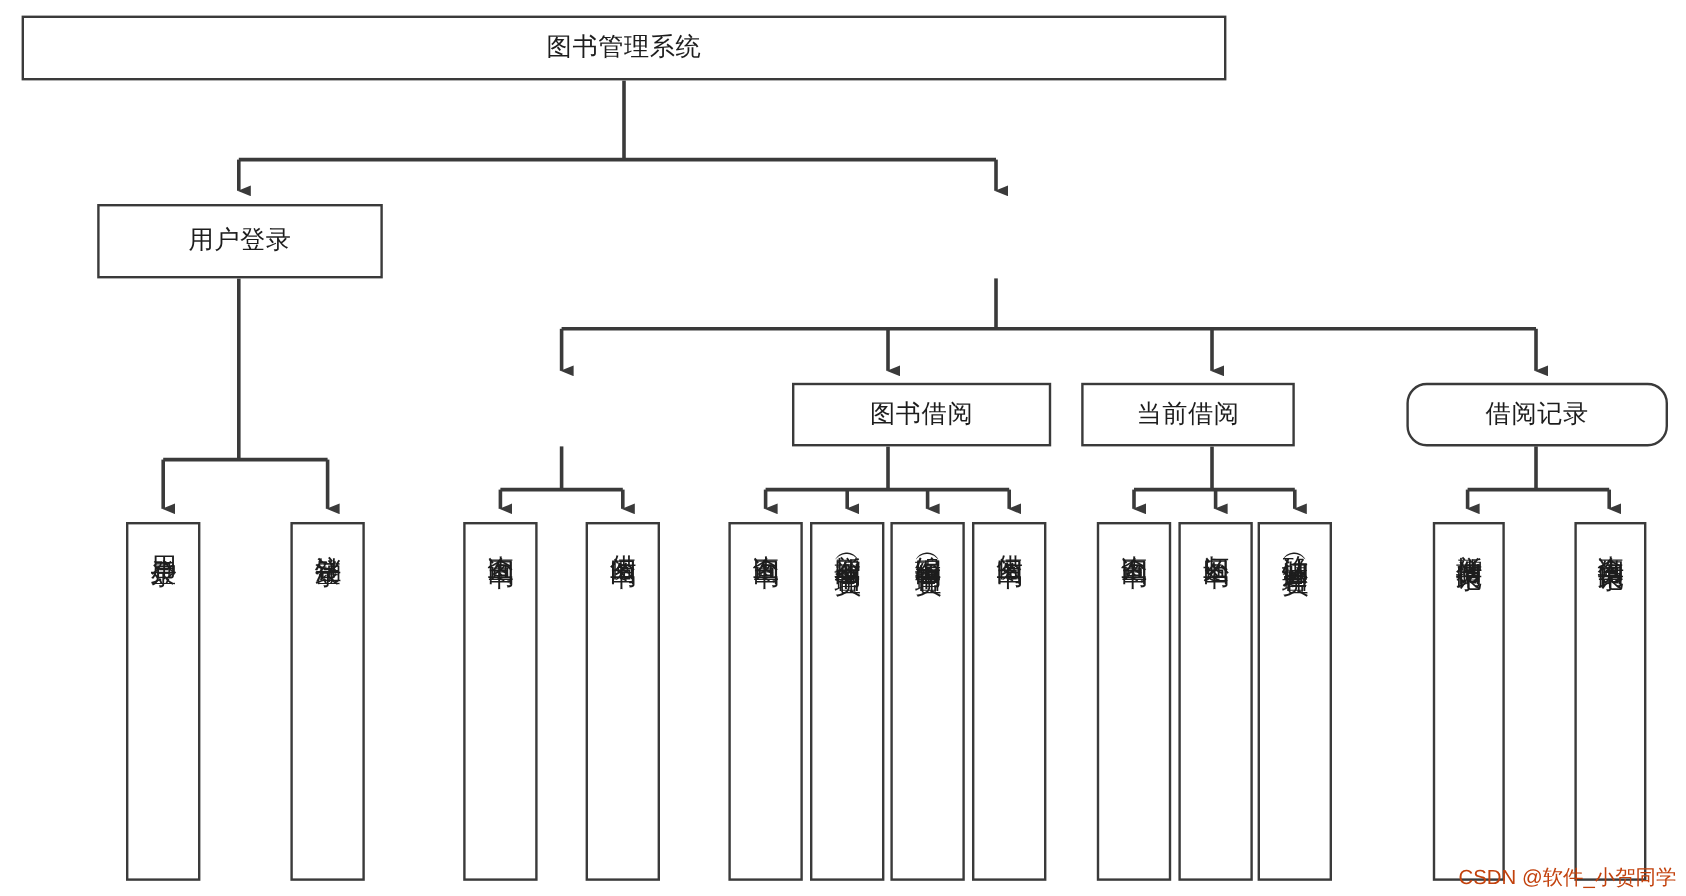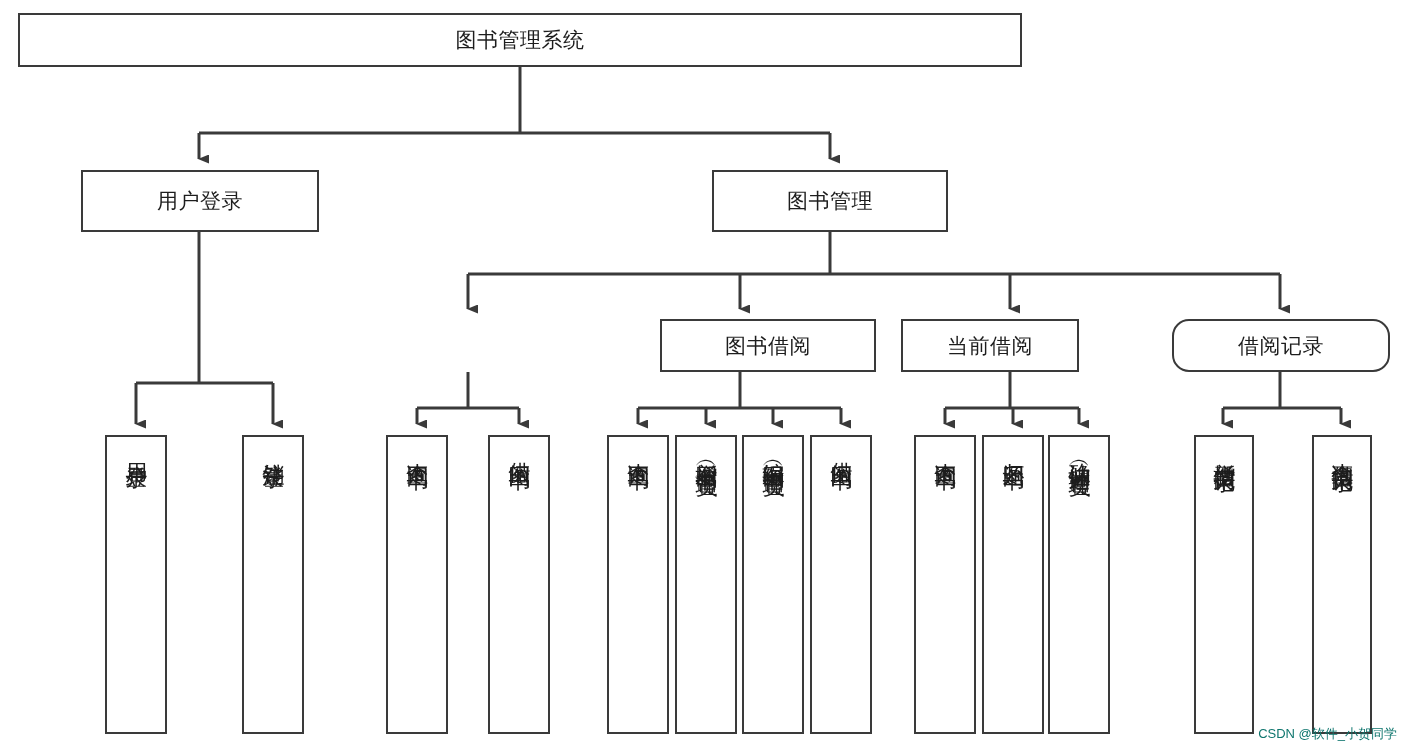--- a/index.html
+++ b/index.html
@@ -52,22 +52,22 @@
     font-size: 22px;
     line-height: 1.22;
     letter-spacing: 2px;
     white-space: normal;
     text-align: left;
   }
   #watermark {
     position: absolute;
     right: 8px;
     bottom: 4px;
-    font-size: 13px;
-    color: #0f766e;
+    font-size: 17px;
+    color: #c2410c;
     white-space: nowrap;
     font-family: "Liberation Sans", "DejaVu Sans", sans-serif;
     margin-top: 23px;
   }
 </style>
 </head>
 <body>
 
 <div id="diagram-root">
 
@@ -123,23 +123,20 @@
     </g>
   </svg>
 
   <div class="node" style="left:18px; top:13px; width:1004px; height:54px;">
     <span class="label">图书管理系统</span>
   </div>
 
   <div class="node" style="left:81px; top:170px; width:238px; height:62px;">
     <span class="label">用户登录</span>
   </div>
-  <div class="node" style="left:712px; top:170px; width:236px; height:62px;">
-    <span class="label">图书管理</span>
-  </div>
 
   <div class="node" style="left:632px; top:319px; width:216px; height:53px;margin-left:28px;">
     <span class="label">图书借阅</span>
   </div>
   <div class="node" style="left:901px; top:319px; width:178px; height:53px;">
     <span class="label">当前借阅</span>
   </div>
   <div class="node" style="left:1172px; top:319px; width:218px; height:53px;border-radius:17px;">
     <span class="label">借阅记录</span>
   </div>

